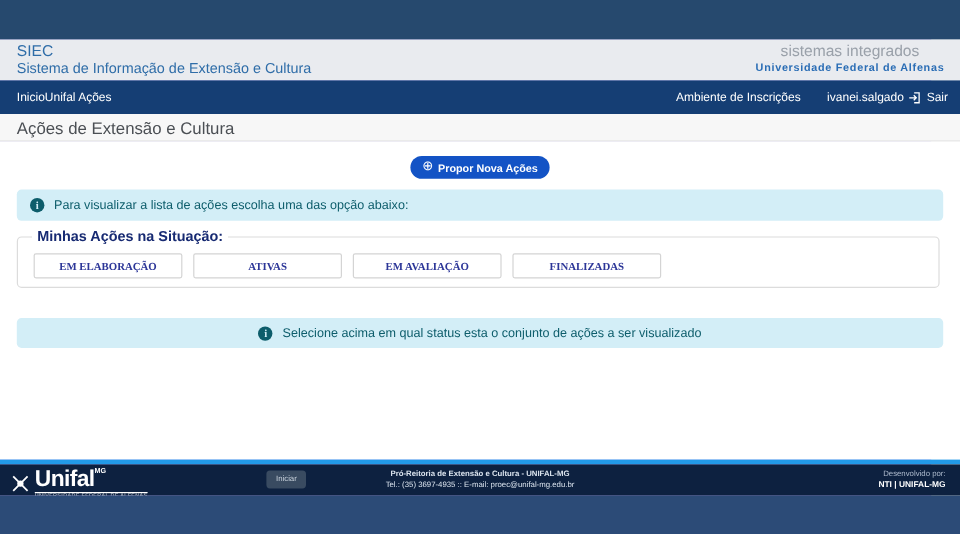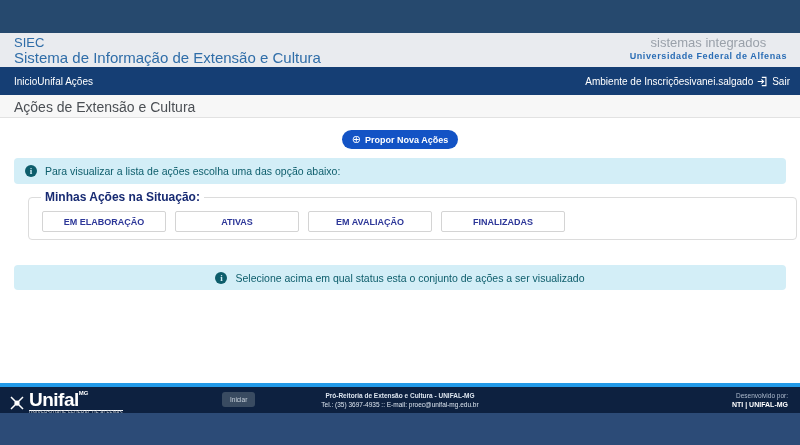--- a/index.html
+++ b/index.html
@@ -7,51 +7,51 @@
   body { font-family:"Liberation Sans","DejaVu Sans",sans-serif; background:#fff; position:relative; }
   .screen { position:absolute; top:0; left:0; width:776px; height:445px; background:#c4b5fd; }
 
   
   .topbar { position:absolute; top:0; left:0; width:800px; height:33px; background:#26496e; }
 
   
   .band { position:absolute; top:33px; left:0; width:800px; height:34px; background:#e9ebef; }
   .band .app { position:absolute; left:14px; top:2px; color:#2f6da8; }
   .band .app .code { font-size:13px; line-height:15px; }
-  .band .app .name { font-size:15px; line-height:15px; }
+  .band .app .name { font-size:12px; line-height:15px; }
   .band .brand { position:absolute; right:13px; top:3px; text-align:center; }
   .band .brand .l1 { font-size:13px; color:#9aa1aa; line-height:14px; }
   .band .brand .l2 { font-size:9px; font-weight:bold; color:#2a6db5; letter-spacing:0.6px; line-height:12px; }
 
   
   .nav { position:absolute; top:67px; left:0; width:800px; height:28px; background:#153e74; color:#fff; display:flex; align-items:center; font-size:10px; }
   .nav a { color:#fff; text-decoration:none; cursor:pointer; }
   .nav .left { display:flex; margin-left:14px; align-items:center; }
-  .nav .right { position:absolute; right:10px; display:flex; align-items:flex-end; }
+  .nav .right { position:absolute; right:10px; display:flex; gap:22px; align-items:flex-end; }
   .nav .userblock { display:flex; gap:4px; align-items:center; }
   .exit-icon { width:11px; height:11px; display:inline-block; }
 
   
   .titlebar { position:absolute; top:95px; left:0; width:800px; height:23px; background:#f7f7f7; border-bottom:1px solid #e2e2e2; }
   .titlebar h1 { font-size:14px; font-weight:normal; color:#4b4f54; position:absolute; left:14px; top:4px; }
 
   
   .content { position:absolute; top:118px; left:0; width:800px; height:265px; background:#ffffff; }
   .propose-row { position:absolute; top:12px; left:0; width:800px; display:flex; justify-content:center; }
   .btn-propose { background:#1353c5; color:#fff; border:none; border-radius:12px; font-size:9px; font-weight:bold; padding:4px 10px; display:flex; align-items:center; gap:4px; cursor:pointer; font-family:inherit; }
   .plus-icon { font-size:11px; line-height:11px; font-weight:normal; }
 
   .alert { position:absolute; left:14px; width:772px; background:#d3eef7; color:#0d5d6b; font-size:10.5px; border-radius:4px; display:flex; align-items:center; gap:8px; }
   .alert.top { top:40px; height:26px; padding-left:11px; justify-content:flex-start; }
   .alert.bottom { top:147px; height:25px; justify-content:center; }
   .info-icon { width:12px; height:12px; min-width:12px; background:#0d5d6b; color:#d3eef7; border-radius:50%; font-size:9px; font-weight:bold; display:flex; align-items:center; justify-content:center; font-family:"Liberation Serif","DejaVu Serif",serif; }
 
-  fieldset.situ { position:absolute; left:28px; top:72px; width:769px; height:50px; border:1px solid #dcdcdc; border-radius:4px; padding:0; }
+  fieldset.situ { position:absolute; left:14px; top:72px; width:769px; height:50px; border:1px solid #dcdcdc; border-radius:4px; padding:0; }
   fieldset.situ legend { margin-left:12px; padding:0 4px; font-size:12px; font-weight:bold; color:#172a72; }
-  .situ-buttons { display:flex; gap:9px; margin:7px 0 0 13px; }
+  .situ-buttons { display:flex; gap:9px; margin:7px 0 0 13px;font-family:Liberation Serif, serif; }
   .btn-situ { width:124px; height:21px; background:#ffffff; border:1px solid #d4d4d4; border-radius:2px; color:#2c3698; font-size:9px; font-weight:bold; cursor:pointer; font-family:inherit; }
 
   
   .footer-line { position:absolute; top:383px; left:0; width:800px; height:4px; background:#229ae8; }
   .footer-dark { position:absolute; top:387px; left:0; width:800px; height:26px; background:#0d2140; color:#fff; }
   .footer-band { position:absolute; top:413px; left:0; width:800px; height:32px; background:#2c4b77; }
 
   .logo { position:absolute; left:8px; top:3px; display:flex; align-items:center; gap:3px; }
   .logo-emblem { width:18px; height:18px; }
   .logo-text { line-height:1; }

